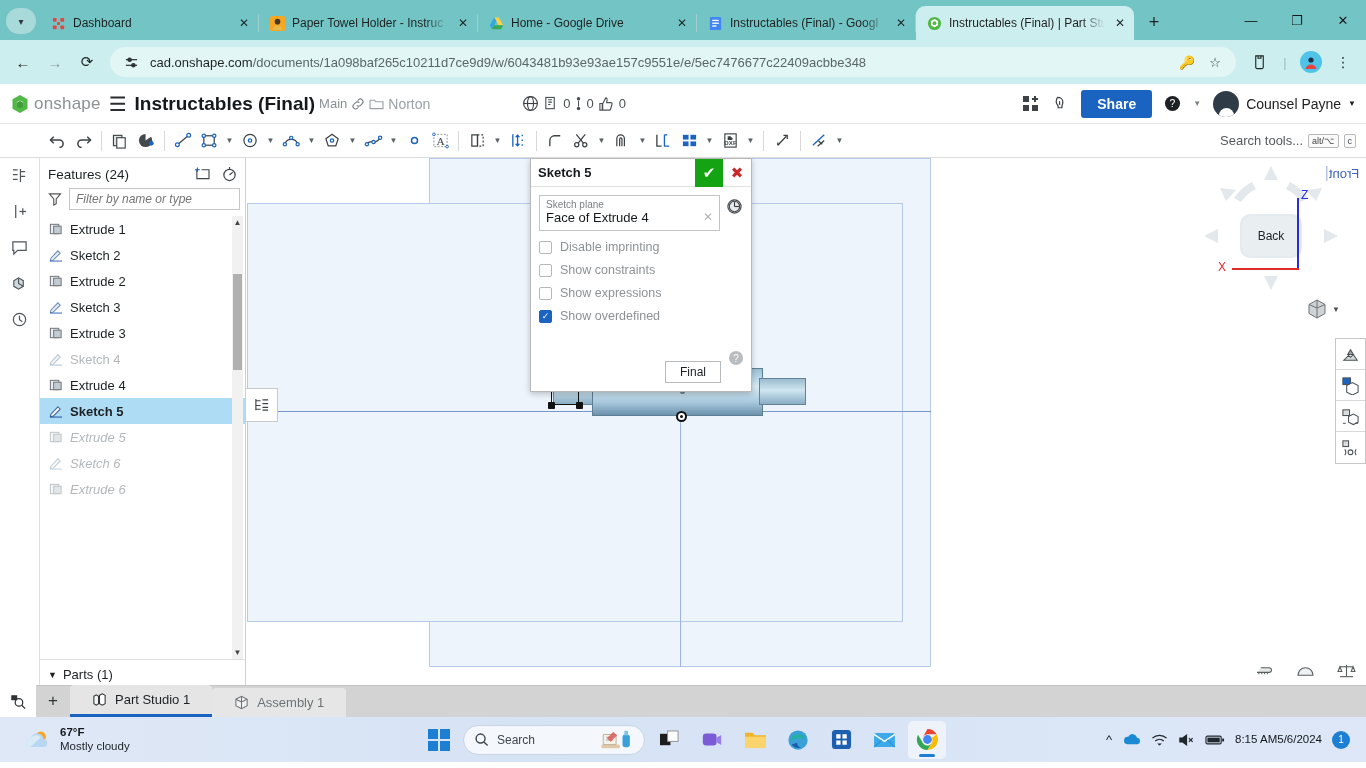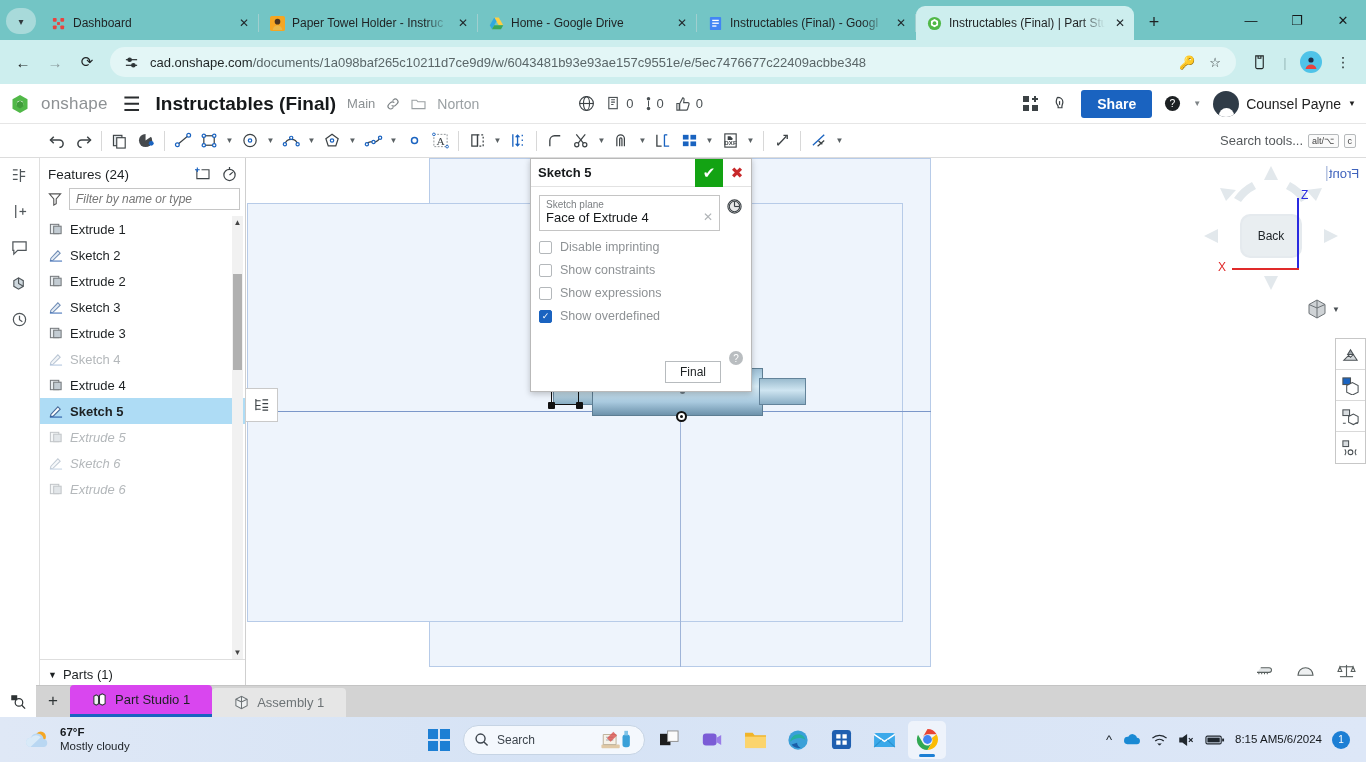--- a/index.html
+++ b/index.html
@@ -92,21 +92,21 @@
   }
   .avatar-mini {
     width: 22px; height: 22px; border-radius: 11px;
     background: #4fc3e8; display:flex; align-items:center; justify-content:center;
     font-size: 11px; margin: 0 4px; flex-shrink:0;
   }
 
   
   .os-header {
     height: 40px; background: #fff;
-    display: flex; align-items: center; padding: 12px 10px; gap: 11px;
+    display: flex; align-items: center; padding: 12px 10px; gap: 4px;
     border-bottom: 1px solid #e6e6e6;
   }
   .os-logo-txt { font-size: 17px; color: #8d9194; letter-spacing: .2px; }
   .hamburger { font-size: 20px; color: #2a2d2f; margin: 0 4px; }
   .doc-title { font-size: 19px; font-weight: bold; color: #16191b; white-space: nowrap; }
   .branch { font-size: 13px; color: #8b9093; }
   .hdr-ic { color: #7d8386; font-size: 14px; display:flex; align-items:center; }
   .folder-name { font-size: 14px; color: #9aa0a3; }
   .counter { display: flex; align-items: center; gap: 5px; color: #4b5154; font-size: 13px; }
   .hdr-right { margin-left: auto; display: flex; align-items: center; gap: 12px; }
@@ -327,21 +327,21 @@
   .os-bottom {
     height: 32px; background: #d3d3d3; display: flex; align-items: flex-end;
     border-top: 1px solid #c4c4c4;
   }
   .bt-ic { width: 36px; height: 32px; display:flex;align-items:center;justify-content:center; color:#2e3335; font-size:14px; background:#fff;}
   .bt-plus { width: 34px; height: 32px; display:flex;align-items:center;justify-content:center; color:#2e3335; font-size:17px; }
   .doctab {
     height: 29px; display: flex; align-items: center; gap: 8px;
     padding: 0 22px; font-size: 13px; border-radius: 4px 4px 0 0;
   }
-  .doctab.active { background: #d946ef; color: #1d2123; border-bottom: 3px solid #1a63c0; height: 32px; }
+  .doctab.active { background: #e5e5e5; color: #1d2123; border-bottom: 3px solid #1a63c0; height: 32px; }
   .doctab.inactive { background: #e6e6e6; color: #6d7376; }
 
   
   .taskbar {
     height: 45px; background: linear-gradient(to right,#dfe8f6,#d6e3f5 40%,#dde7f7);
     display: flex; align-items: center; padding: 0 6px; position: relative;
   }
   .weather { display: flex; align-items: center; gap: 8px; padding-left: 16px; }
   .weather .wtxt { display: flex; flex-direction: column; line-height: 1.15; }
   .weather .t1 { font-size: 11.5px; color: #14181c; font-weight: bold; }

